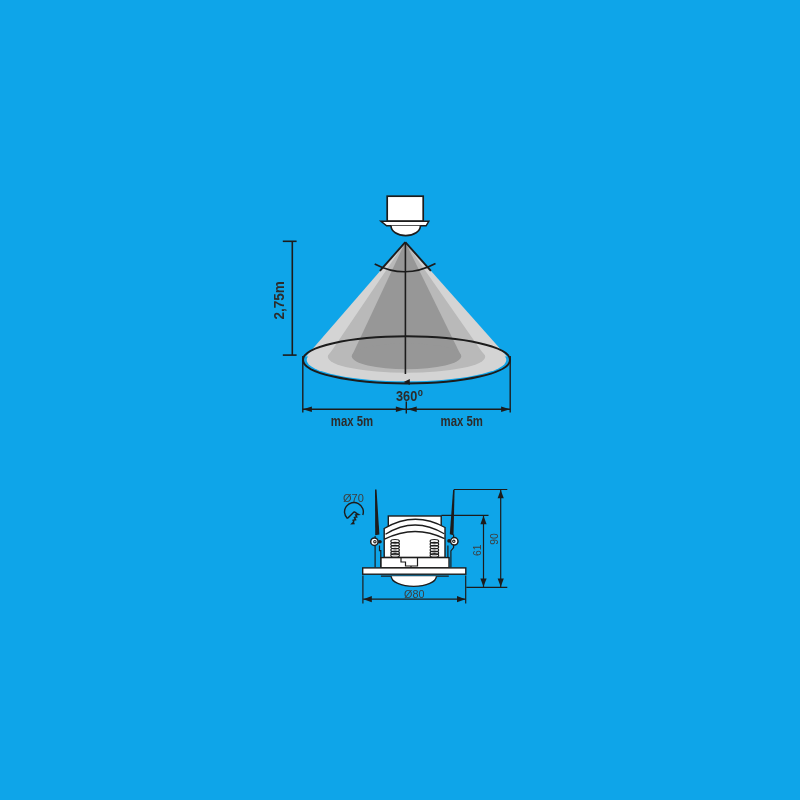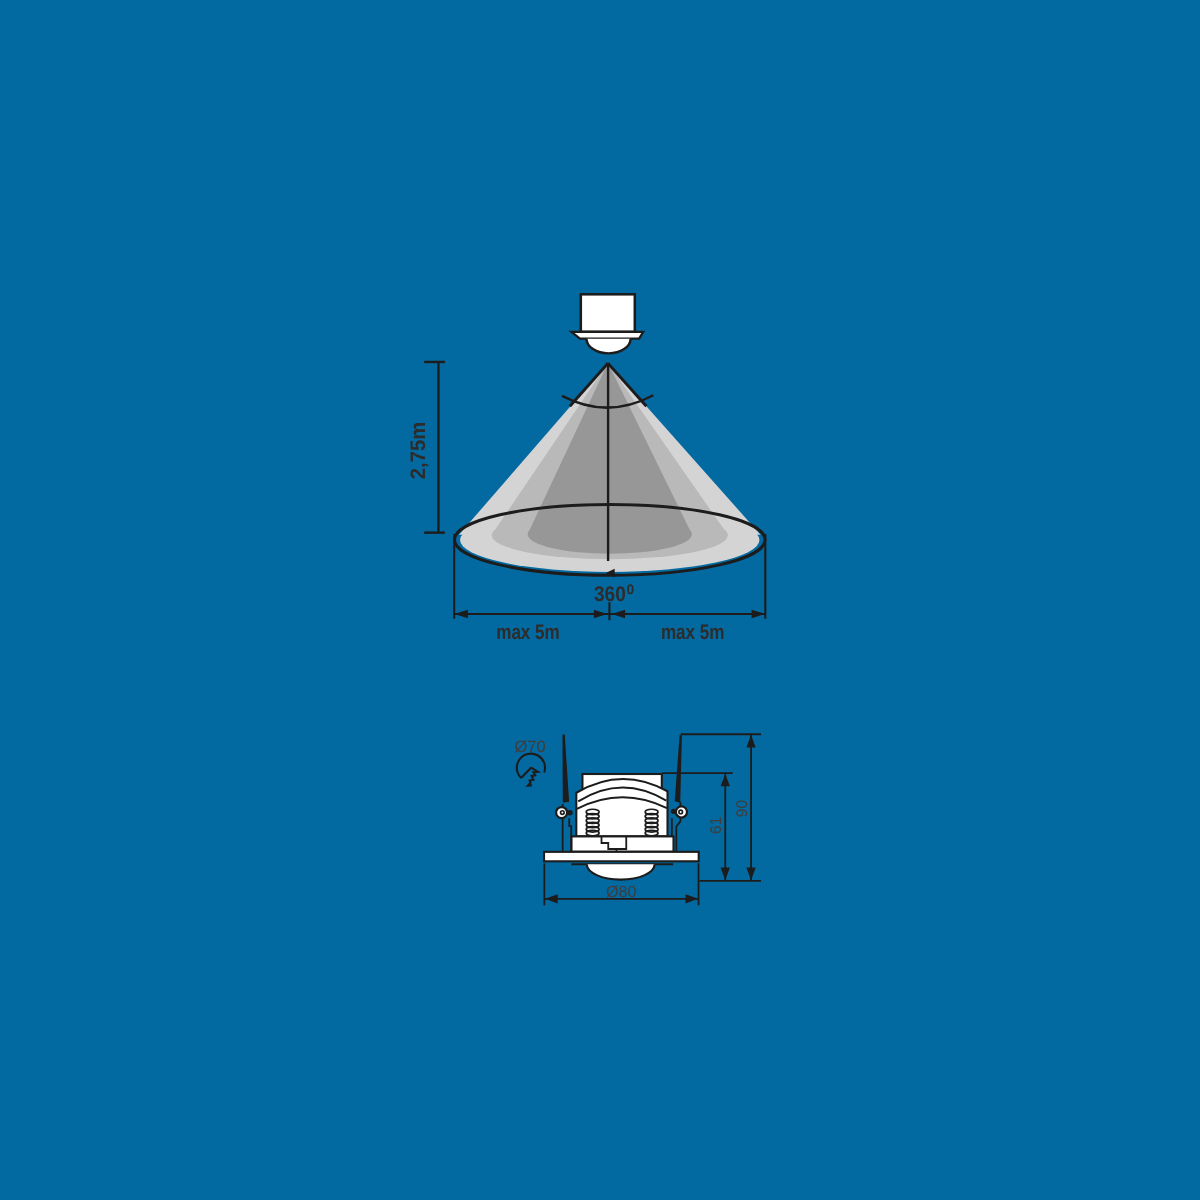--- a/index.html
+++ b/index.html
@@ -1,16 +1,16 @@
 <!DOCTYPE html>
 <html><head>
 <meta charset="utf-8">
 <style>
   html,body{margin:0;padding:0;background:#ffffff;}
-  .page{width:800px;height:800px;position:relative;background:#0369a1;font-family:"Liberation Sans",sans-serif;opacity:0.999;}
+  .page{width:800px;height:800px;position:relative;background:#0ea5e9;font-family:"Liberation Sans",sans-serif;opacity:0.999;}
   svg{position:absolute;top:0;left:0;filter:grayscale(1);}
   text{font-family:"Liberation Sans",sans-serif;-webkit-font-smoothing:antialiased;}
   *{-webkit-font-smoothing:antialiased;}
 </style>
 </head>
 <body>
 <div class="page">
 <svg width="800" height="800" viewBox="0 0 800 800">
 
 <g>

